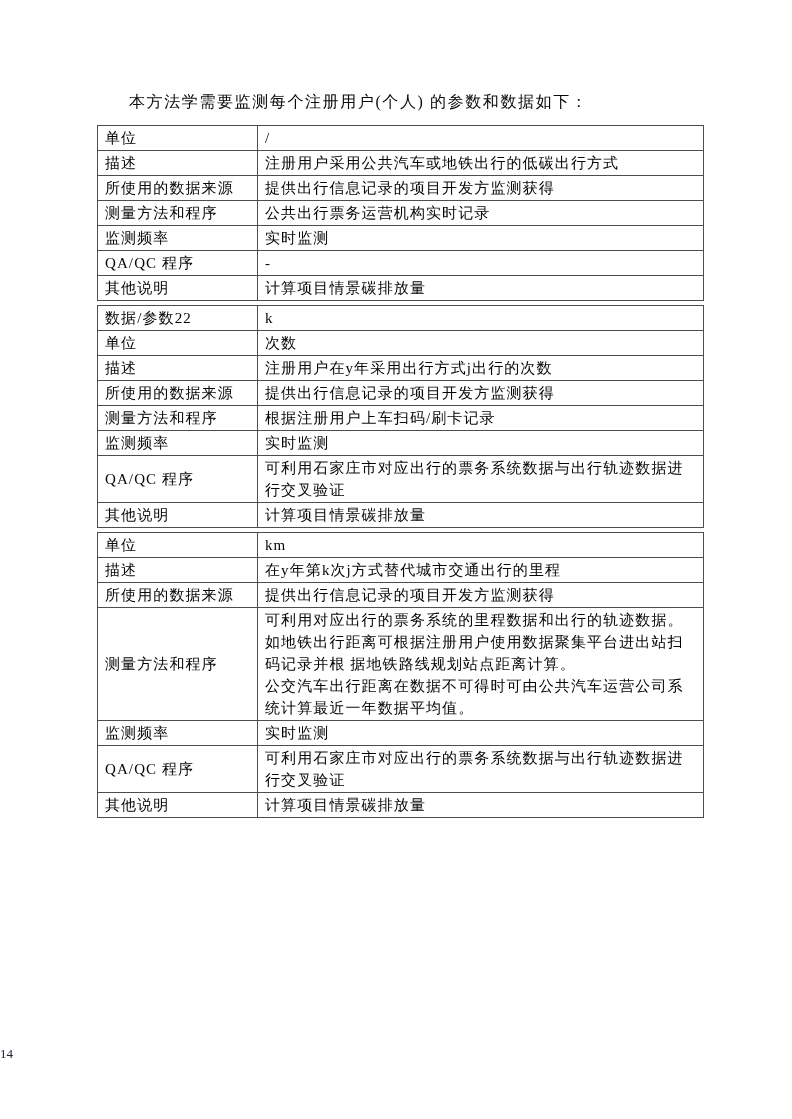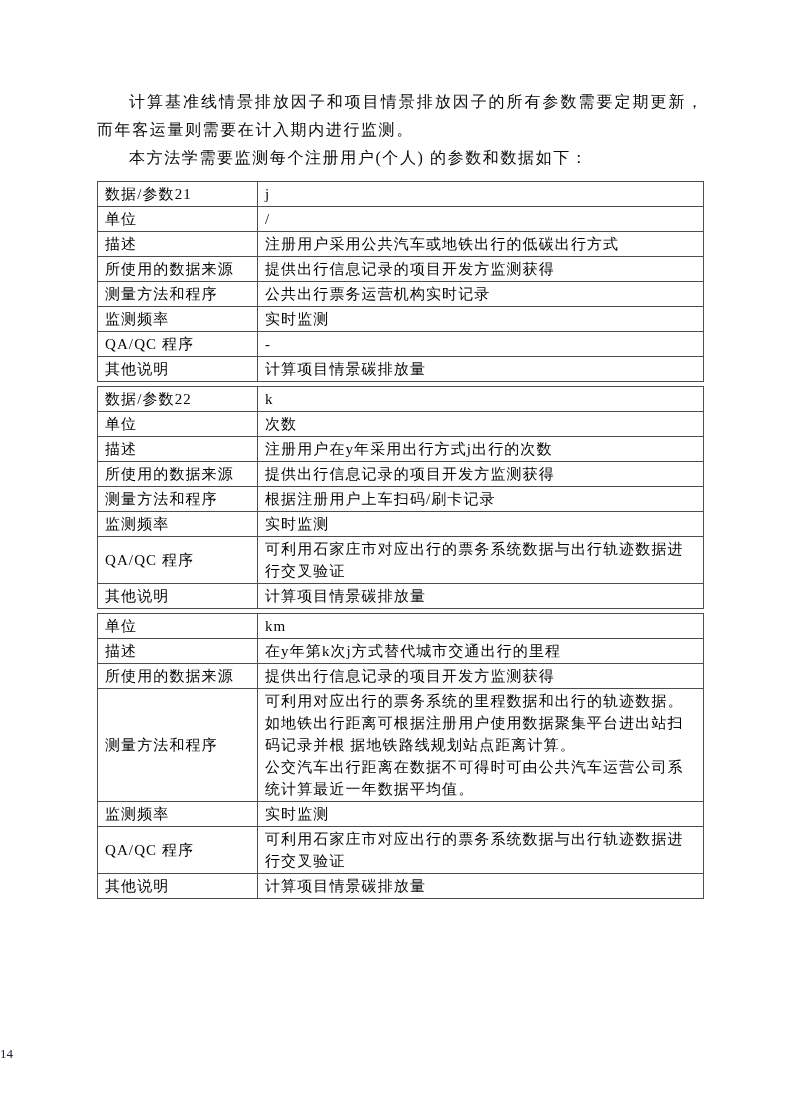--- a/index.html
+++ b/index.html
@@ -65,29 +65,24 @@
     text-align: left;
     font-size: 13px;
     color: #222233;
   }
 </style>
 </head>
 <body>
 
 <div class="content">
 
-  <p class="para">计算基准线情景排放因子和项目情景排放因子的所有参数需要定期更新，而年客运量则需要在计入期内进行监测。</p>
   <p class="para">本方法学需要监测每个注册用户(个人) 的参数和数据如下：</p>
 
   <table class="param-table">
     <tbody>
-      <tr>
-        <td class="label-cell">数据/参数21</td>
-        <td class="value-cell">j</td>
-      </tr>
       <tr>
         <td class="label-cell">单位</td>
         <td class="value-cell">/</td>
       </tr>
       <tr>
         <td class="label-cell">描述</td>
         <td class="value-cell">注册用户采用公共汽车或地铁出行的低碳出行方式</td>
       </tr>
       <tr>
         <td class="label-cell">所使用的数据来源</td>

